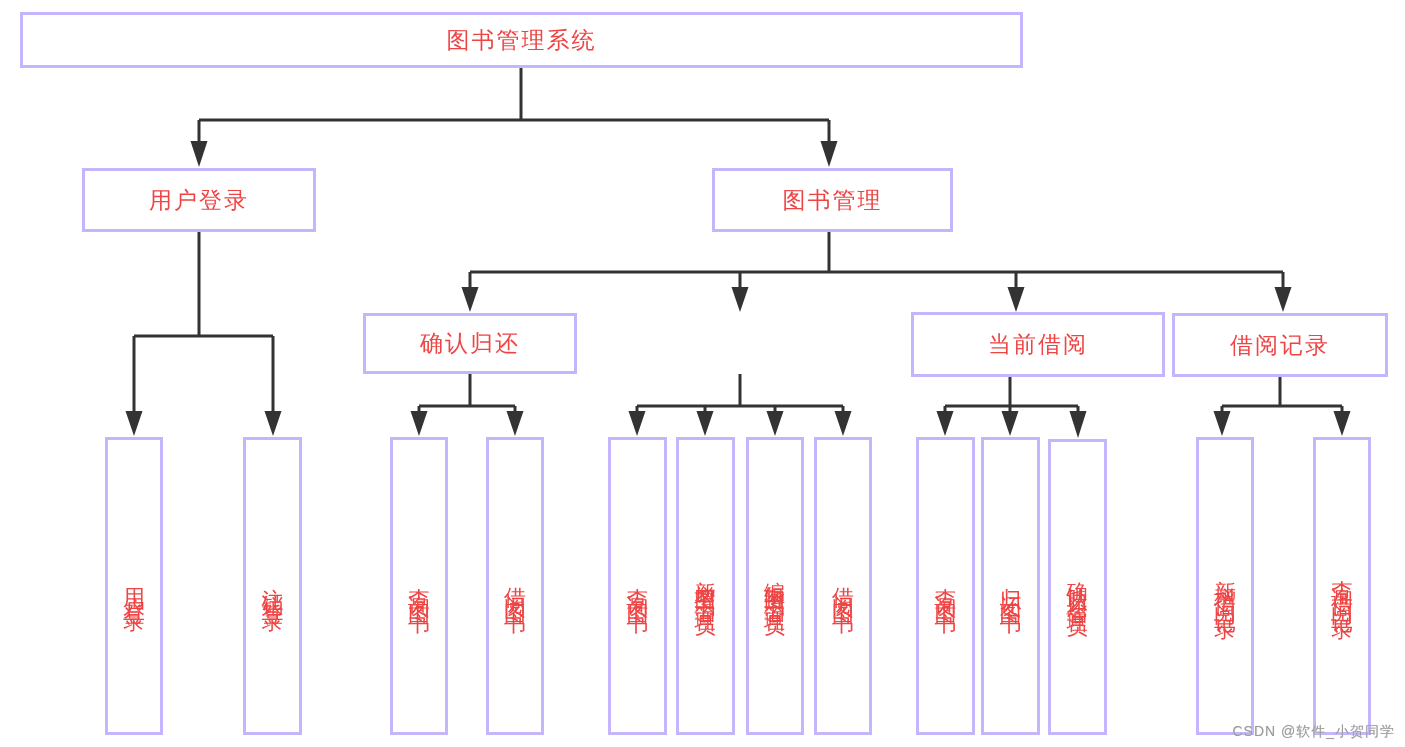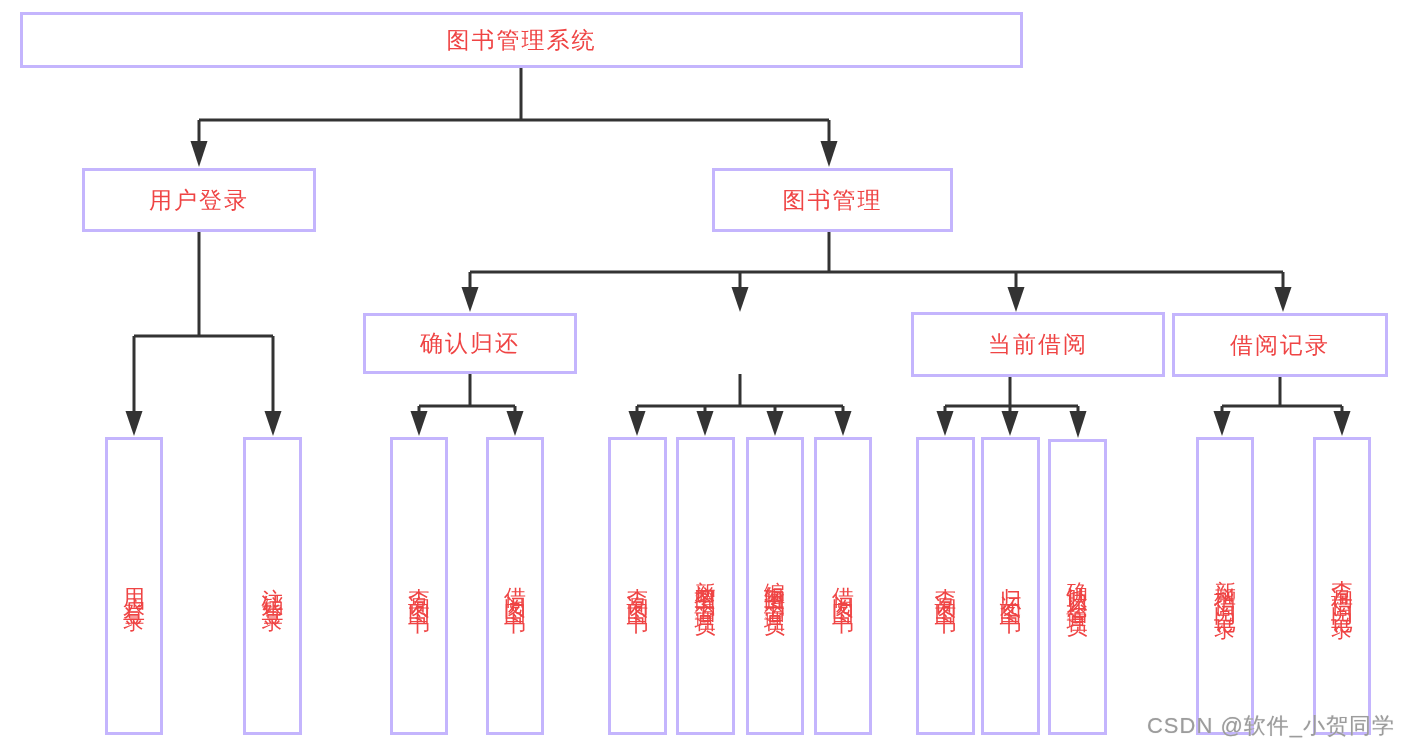--- a/index.html
+++ b/index.html
@@ -31,21 +31,21 @@
     line-height:1;
     padding:6px 0;
   }
   .vbox.long{
     letter-spacing:5px;
     font-size:21px;
   }
   .watermark{
     position:absolute;
     right:10px;bottom:6px;
-    font-size:22px;
+    font-size:14px;
     color:#9c9c9c;
     letter-spacing:1px;
     z-index:5;
     text-shadow:0 0 1px #cccccc;
   }
 </style>
 </head>
 <body>
 
 <div class="canvas">

